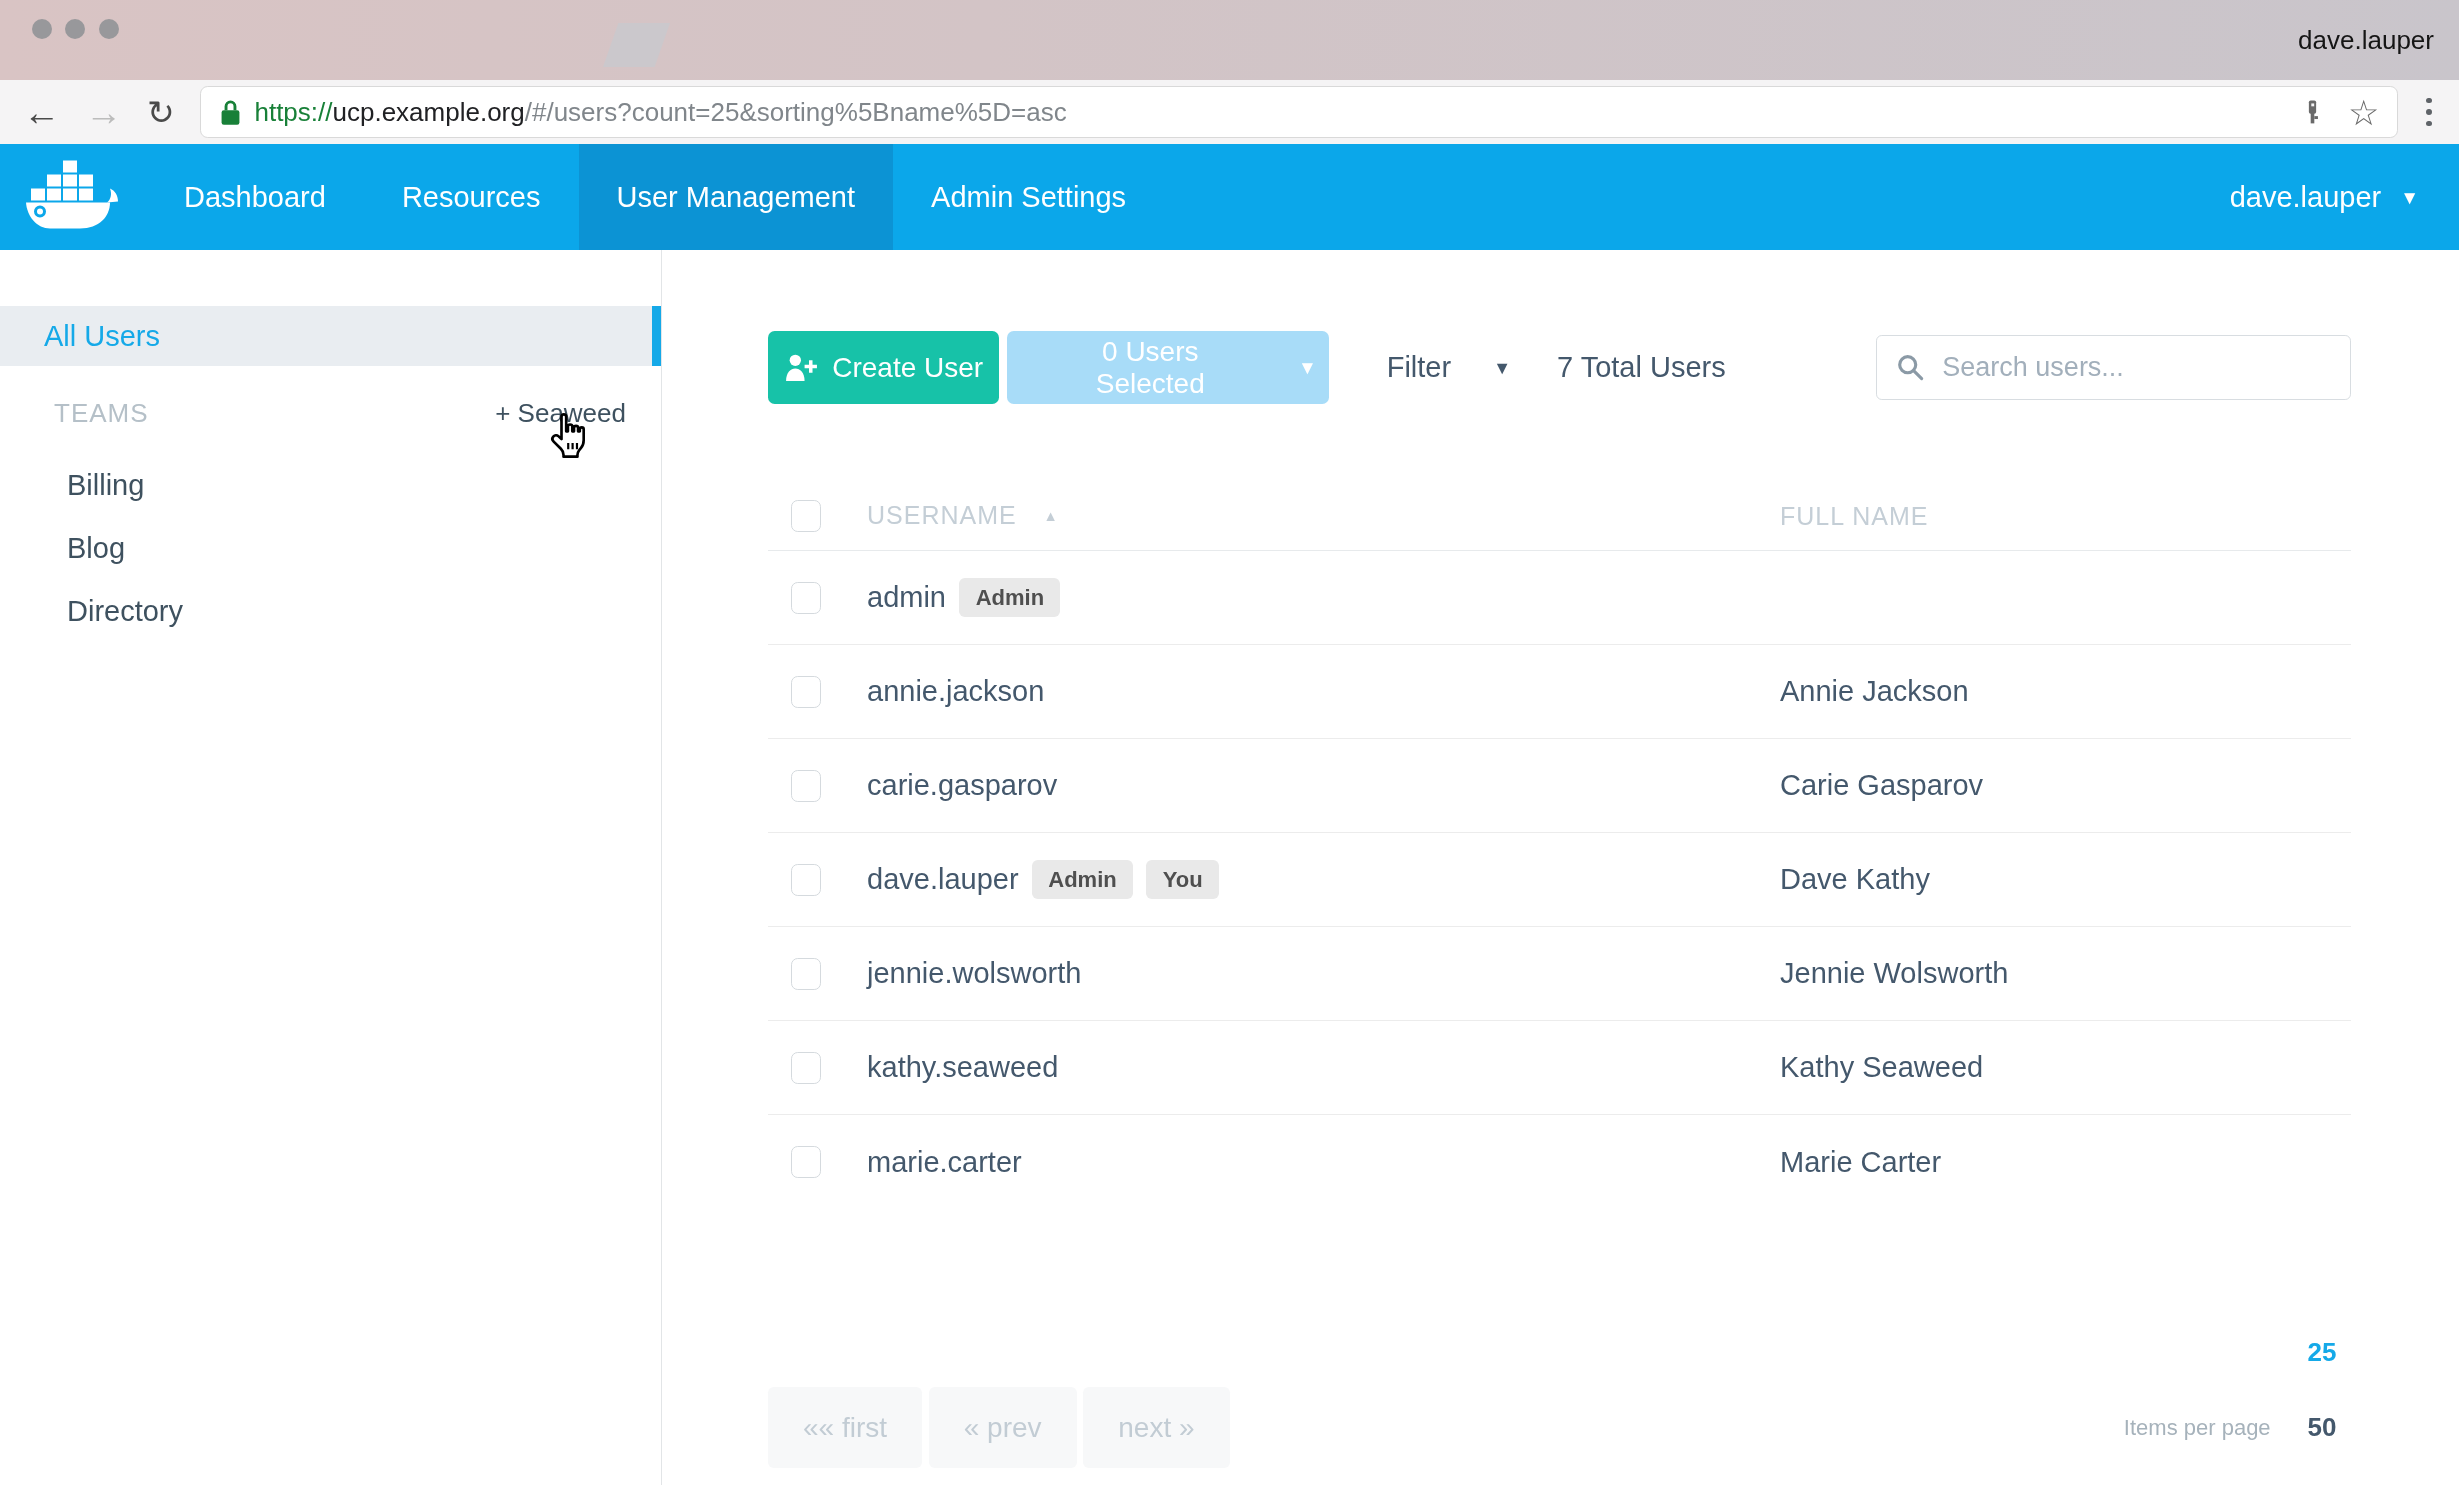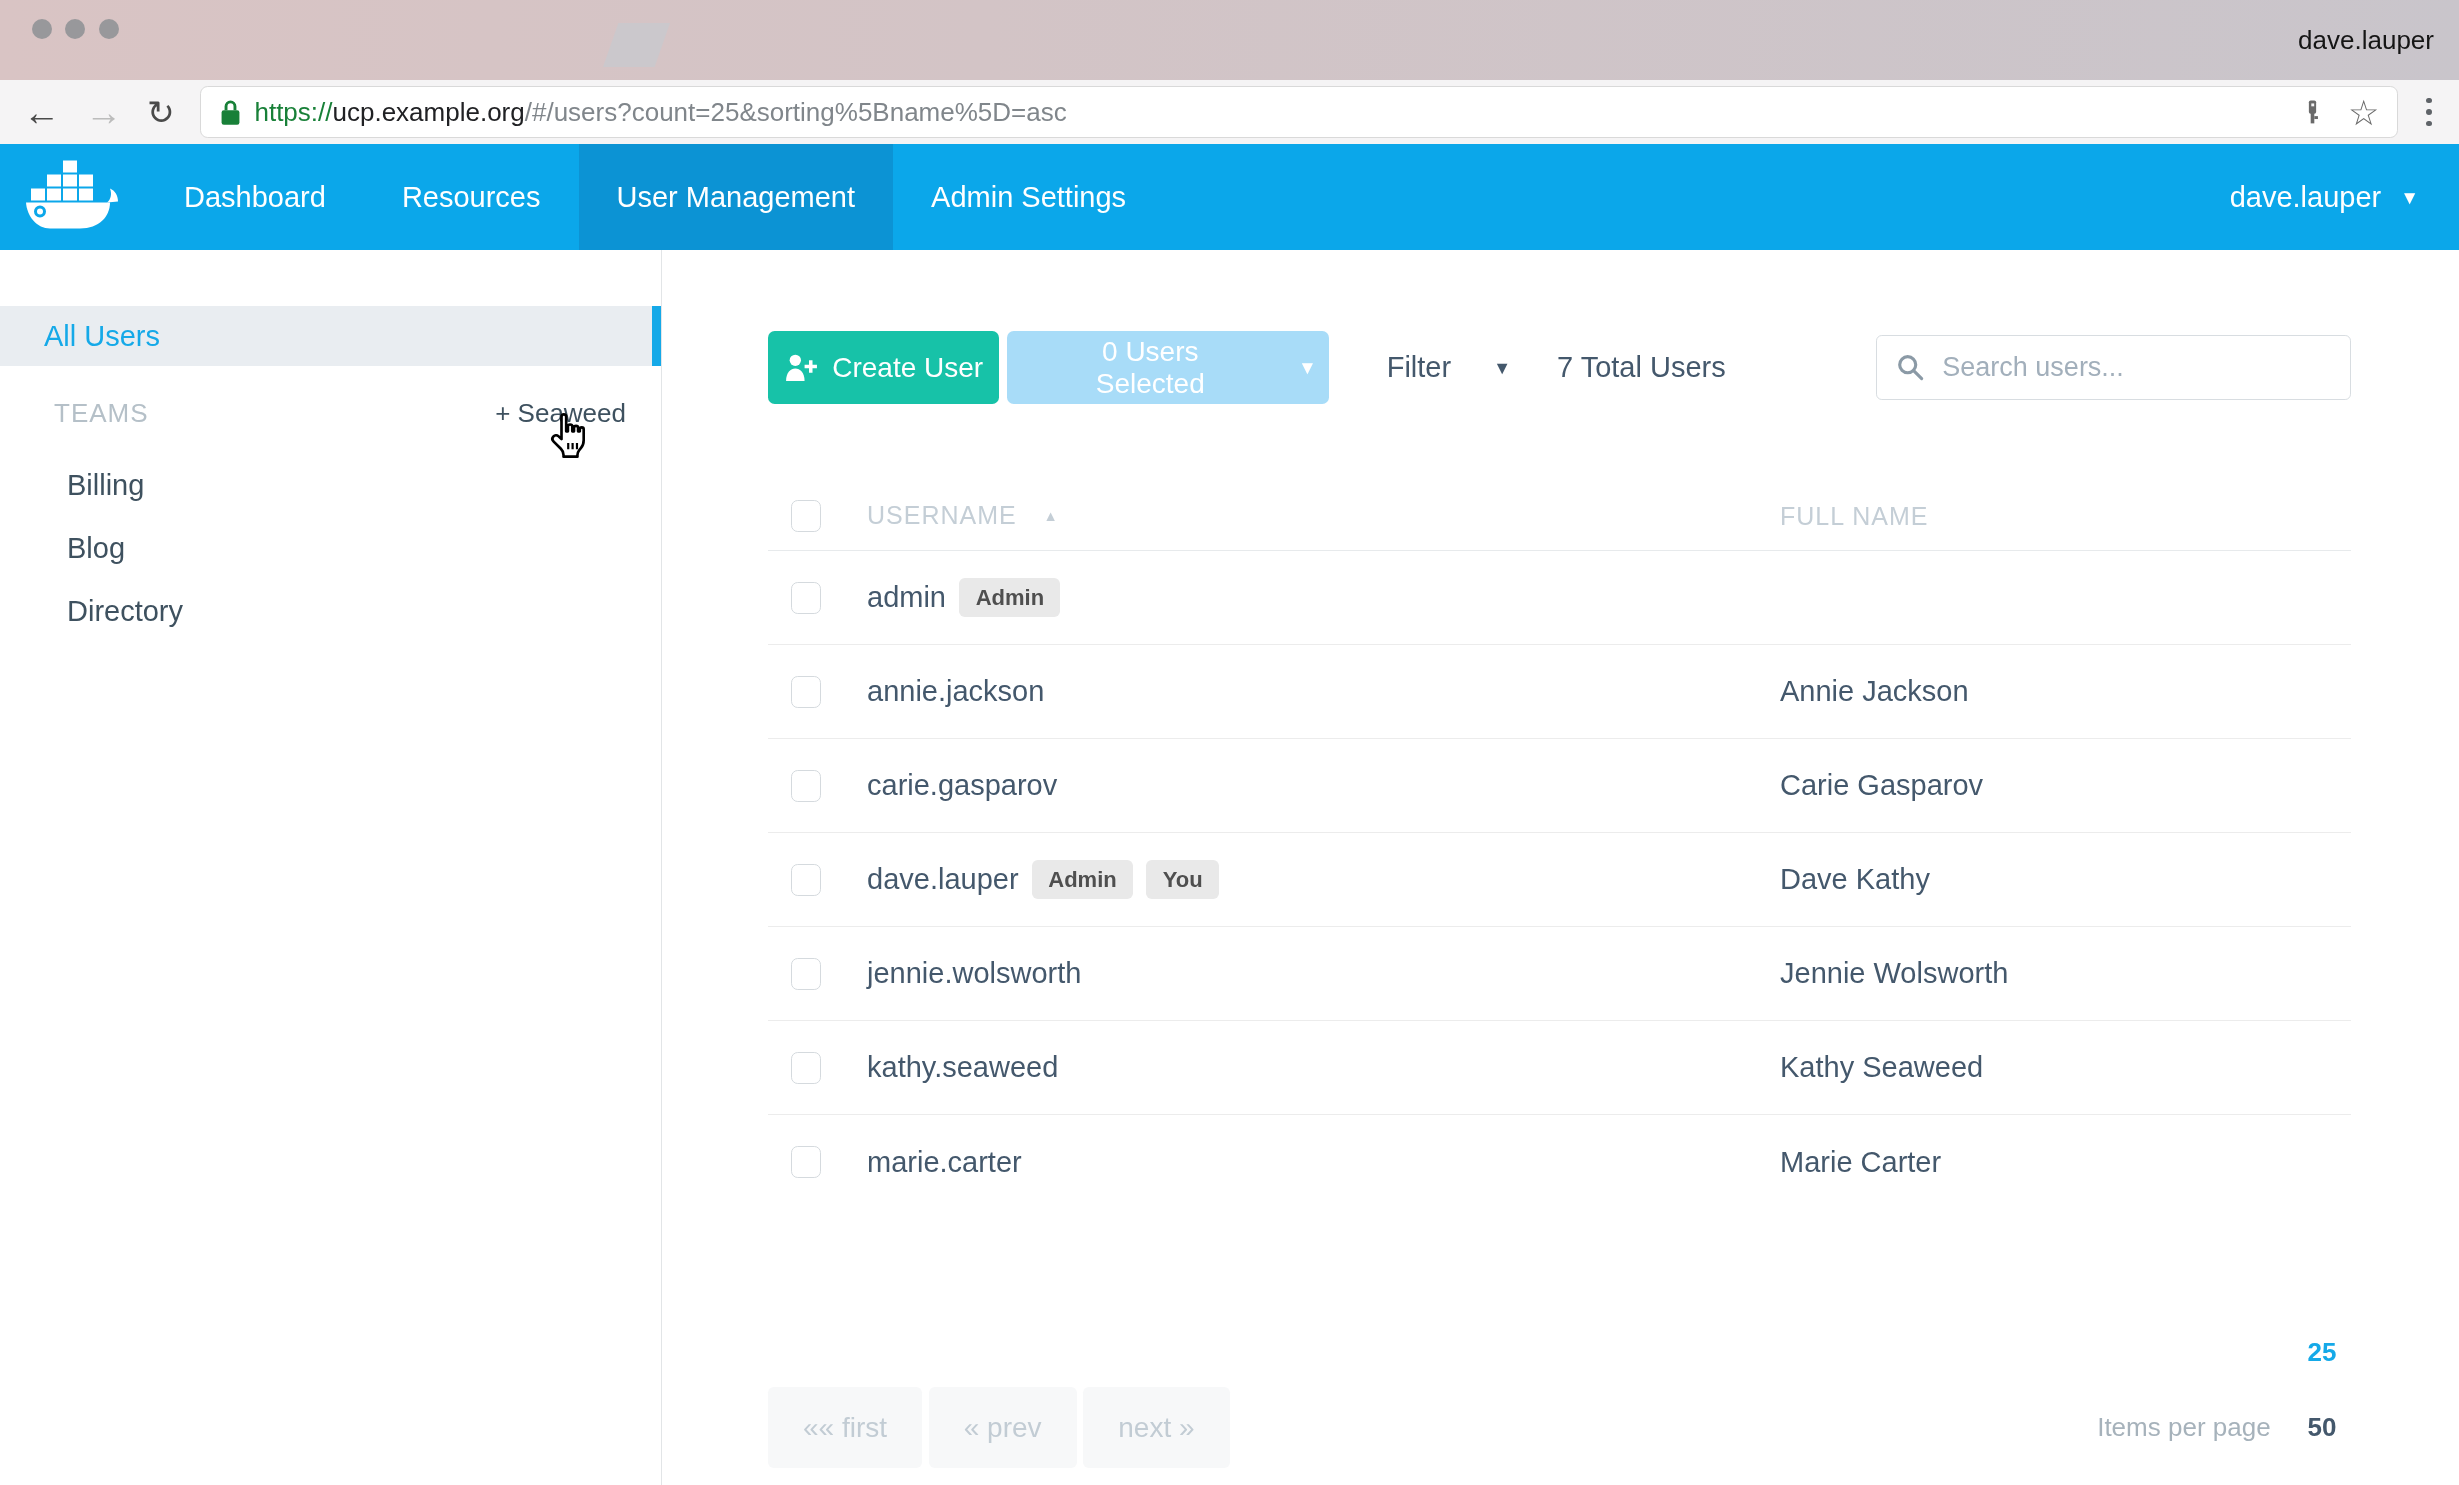--- a/index.html
+++ b/index.html
@@ -84,21 +84,21 @@
   .th-label { color:#c4ced6; font-size:25px; letter-spacing:1px; }
   .sort-arrow { font-size:14.4px; color:#c4ced6; margin-left:13.4px; }
   .username { color:#44586c; font-size:29px; }
   .badge { background:#e9e9e9; color:#4f4f4f; font-size:22px; font-weight:bold; padding:6.7px 16.3px; border-radius:5.8px; }
 
   
   .pagination { position:absolute; left:106px; right:108px; top:1087px; display:flex; align-items:center; }
   .pg-btn { height:81px; background:#f7f8f9; border:none; border-radius:5.8px; color:#c2ccd4; font-size:28px;
             font-family:inherit; padding:0 35px; margin-right:6.7px; }
   .ipp { margin-left:auto; display:flex; align-items:center; gap:37px; }
-  .ipp-label { color:#a6b2bb; font-size:26px; }
+  .ipp-label { color:#a6b2bb; font-size:22px; }
   .ipp-opt { font-size:26px; font-weight:bold; color:#44586c; }
   .ipp-opt.selected { color:#15a9e8; }
 
   svg { display:block; }
 </style>
 </head>
 <body>
 
 <div class="screen">
 

